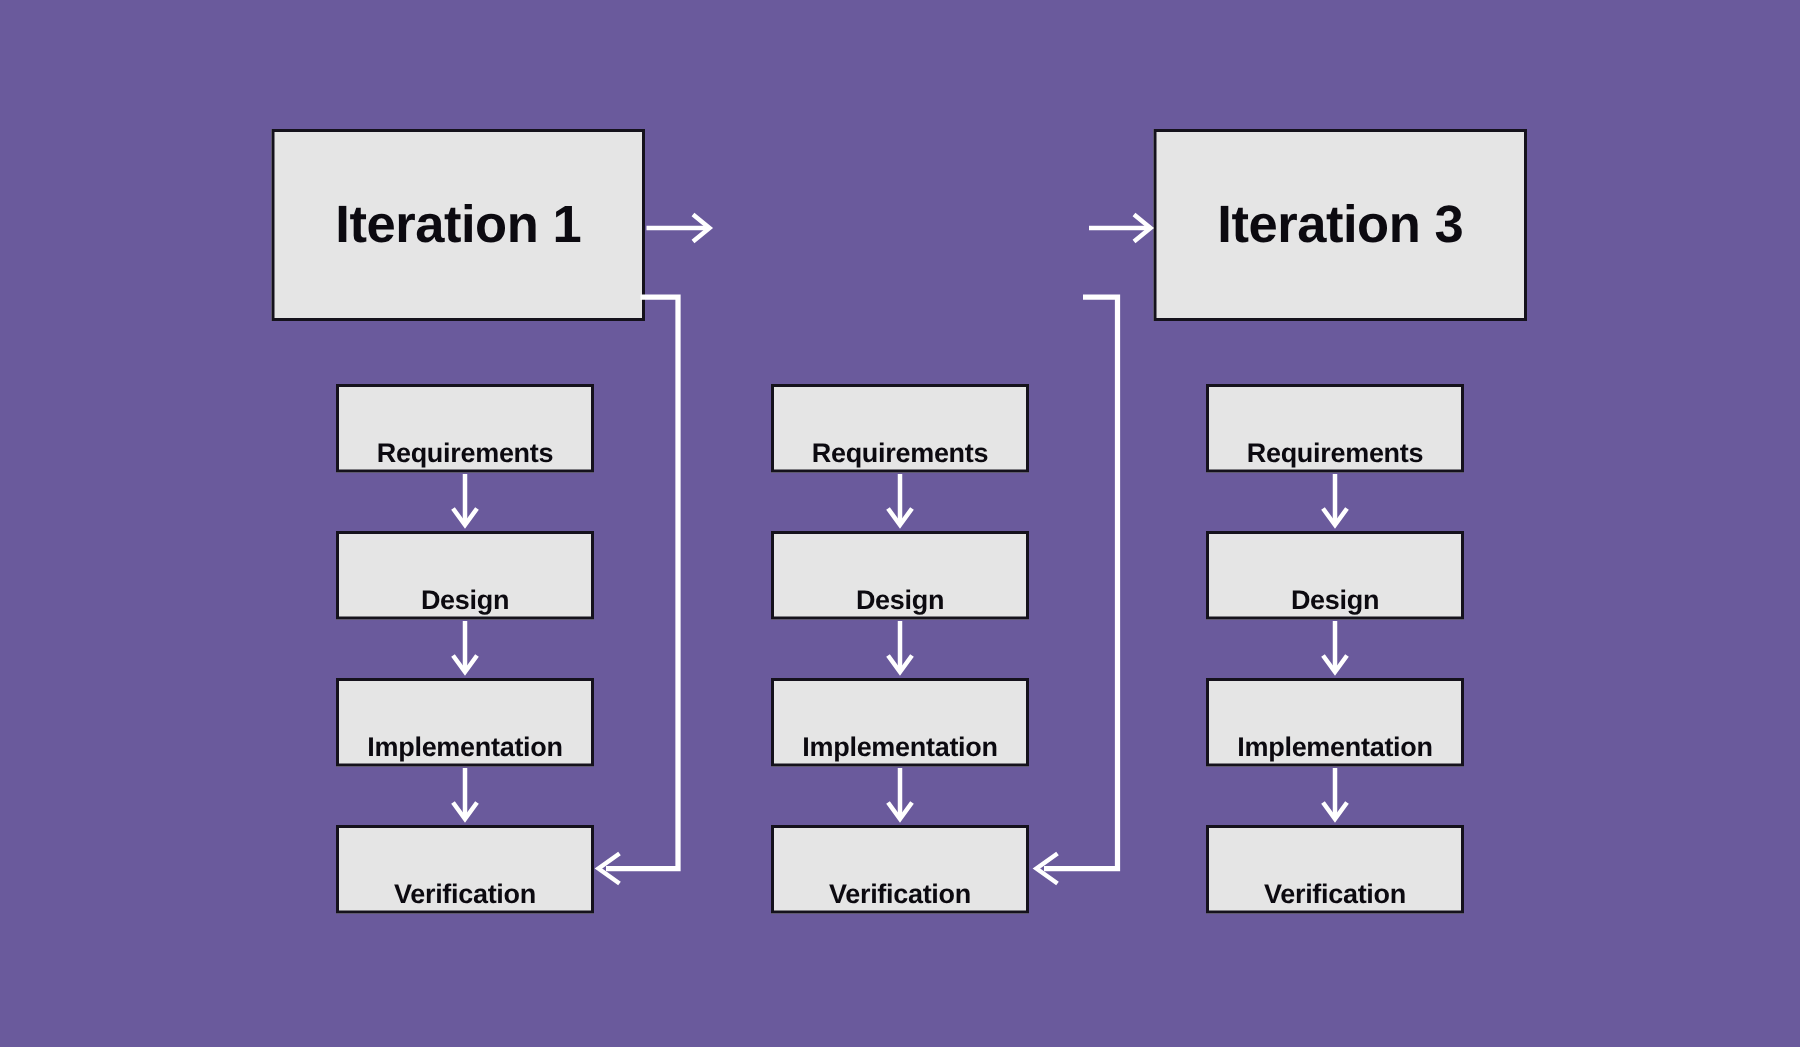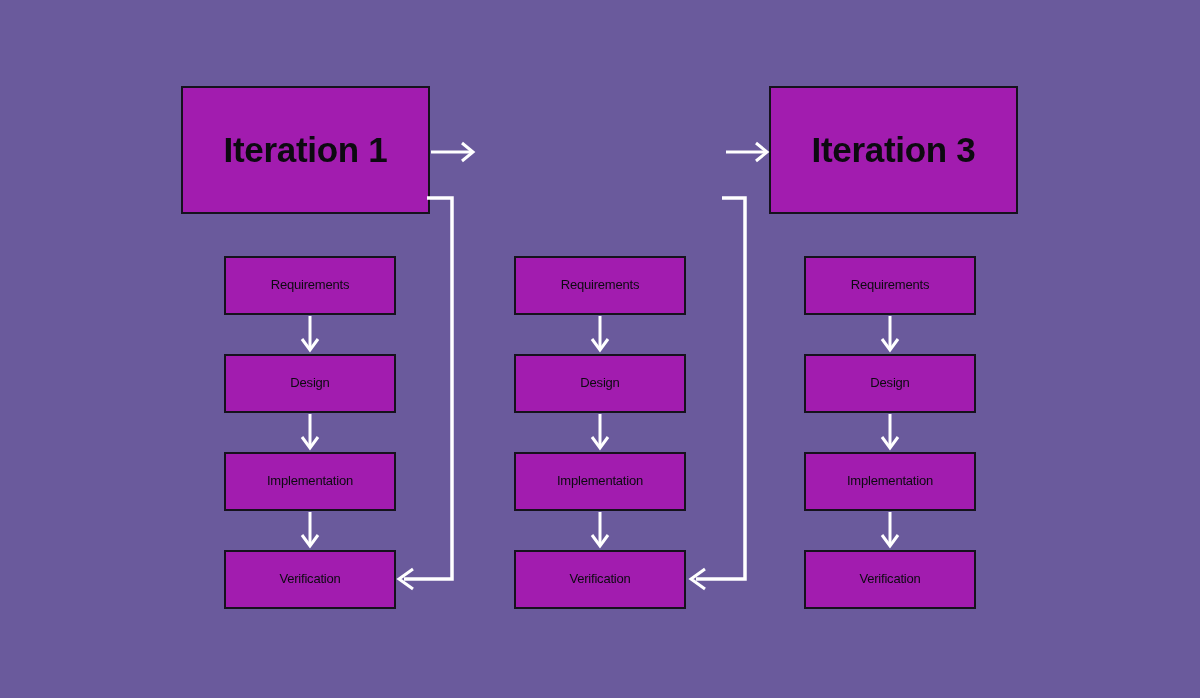--- a/index.html
+++ b/index.html
@@ -14,38 +14,39 @@
     overflow: hidden;
   }
   #canvas {
     position: relative;
     width: 1200px;
     height: 698px;
   }
   .box {
     position: absolute;
     box-sizing: border-box;
-    background: #a21caf;
+    background: #e5e5e5;
     border: 2px solid #15121c;
     display: flex;
     align-items: center;
     justify-content: center;
     color: #0c0a10;
     text-align: center;
     line-height: 1.1;
   }
   .iteration-box {
     font-size: 35px;
     font-weight: 700;
     letter-spacing: -0.3px;
   }
   .phase-box {
-    font-size: 13px;
-    font-weight: 400;
+    font-size: 18px;
+    font-weight: 700;
     letter-spacing: -0.2px;
+    align-items: flex-end;
   }
   svg.overlay {
     position: absolute;
     left: 0;
     top: 0;
     width: 1200px;
     height: 698px;
     pointer-events: none;
   }
   .conn {

